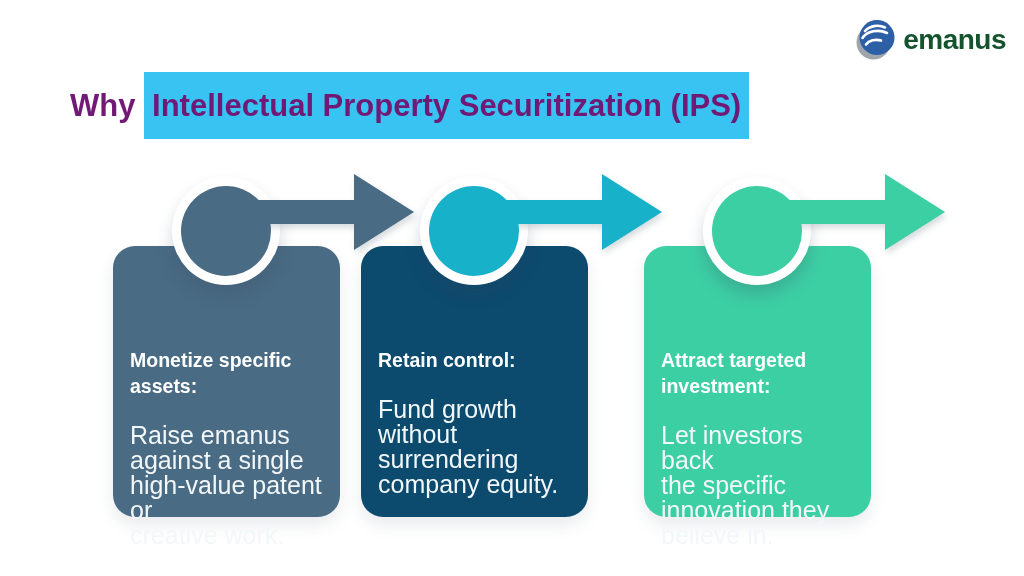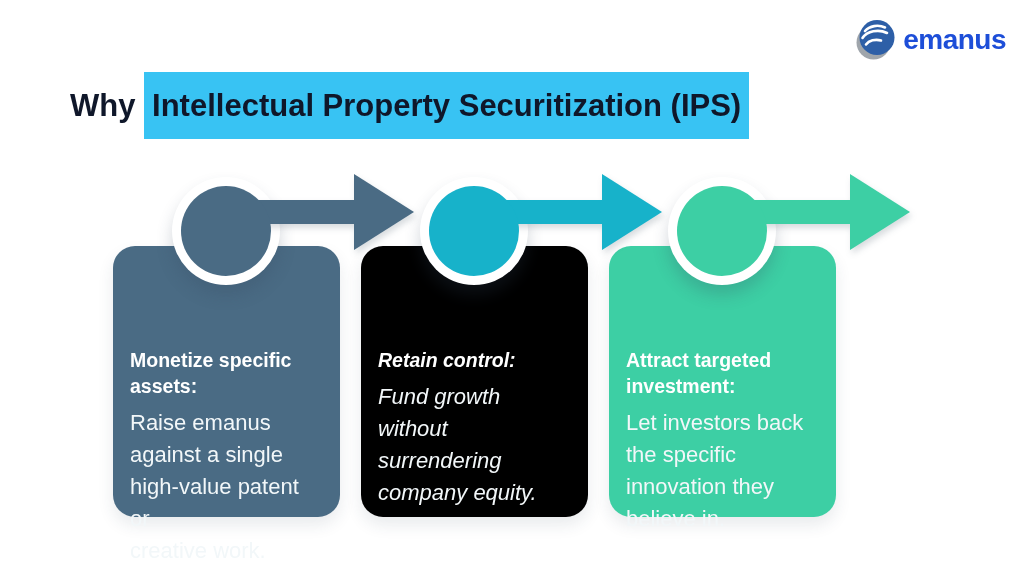--- a/index.html
+++ b/index.html
@@ -18,35 +18,35 @@
     position:absolute;left:70px;top:78px;height:55px;
     display:flex;align-items:center;
     font-size:31px;font-weight:bold;white-space:pre;
   }
   .title .hl{display:flex;align-items:center;height:55px;padding:6px 8px;}
 
   
   .step{position:absolute;top:170px;width:227px;height:347px;}
   .step-1{left:113px;}
   .step-2{left:361px;}
-  .step-3{left:609px;}
+  .step-3{left:644px;}
 
   .card{
     position:absolute;left:0;top:76px;width:227px;height:271px;
     border-radius:22px;z-index:1;
     box-shadow:0 8px 16px rgba(40,60,80,0.10);
     box-sizing:border-box;padding:64px 16px 0 17px;
   }
   .card .heading{
     color:#ffffff;font-size:19.5px;font-weight:bold;line-height:26px;
     white-space:pre-line;
     margin-top:37px;
   }
   .card .body{
-    color:#f2f7f9;font-size:22px;line-height:32px;margin-top:8px;
+    color:#f2f7f9;font-size:25px;line-height:25px;margin-top:24px;
     white-space:pre-line;
   }
 
   .ring{
     position:absolute;left:59px;top:7px;width:108px;height:108px;
     border-radius:50%;background:#ffffff;z-index:2;
     box-shadow:0 10px 16px rgba(50,70,90,0.22);
   }
   .arrow{position:absolute;left:113px;top:0;width:190px;height:84px;z-index:3;
     filter:drop-shadow(2px 4px 3px rgba(40,60,80,0.18));}
@@ -61,24 +61,24 @@
 <div class="canvas">
 
   <div class="logo">
     <svg class="logo-icon" viewBox="0 0 43 43">
       <circle cx="19.5" cy="24.5" r="17" fill="#9fa5ab"></circle>
       <circle cx="23" cy="19.5" r="17.5" fill="#2d5fa7"></circle>
       <path d="M 11 13 A 15 12 0 0 1 31 9.5" fill="none" stroke-width="2.6" stroke-linecap="round" stroke="#ffffff"></path>
       <path d="M 8.5 20 A 17 13 0 0 1 33 15" fill="none" stroke-width="2.6" stroke-linecap="round" stroke="#ffffff"></path>
       <path d="M 12 26.5 A 12 9 0 0 1 27 22.5" fill="none" stroke-width="2.6" stroke-linecap="round" stroke="#ffffff"></path>
     </svg>
-    <span class="logo-text" style="color: #1d4ed8;">emanus</span>
+    <span class="logo-text" style="color: #14532d;">emanus</span>
   </div>
 
-  <div class="title" style="color: #0f172a;">
+  <div class="title" style="color: #701a75;">
     <span>Why </span><span class="hl" style="background-color: rgb(56, 195, 243);">Intellectual Property Securitization (IPS)</span>
   </div>
 
   <div class="step step-1">
     <div class="ring"></div>
     <svg class="arrow" viewBox="0 0 190 84">
       <rect x="0" y="30" width="134" height="24" fill="#4a6b84"></rect>
       <polygon points="128,4 188,42 128,80" fill="#4a6b84"></polygon>
     </svg>
     <div class="dot" style="background-color: rgb(74, 107, 132);"></div>
@@ -92,21 +92,21 @@
     </div>
   </div>
 
   <div class="step step-2">
     <div class="ring"></div>
     <svg class="arrow" viewBox="0 0 190 84">
       <rect x="0" y="30" width="134" height="24" fill="#17b2ca"></rect>
       <polygon points="128,4 188,42 128,80" fill="#17b2ca"></polygon>
     </svg>
     <div class="dot" style="background-color: rgb(23, 178, 202);"></div>
-    <div class="card" style="background-color: #000000; font-style: italic;">
+    <div class="card" style="background-color: #0c4a6e;">
       <div class="heading">Retain control:</div>
       <div class="body">Fund growth without
 surrendering
 company equity.</div>
     </div>
   </div>
 
   <div class="step step-3">
     <div class="ring"></div>
     <svg class="arrow" viewBox="0 0 190 84">

